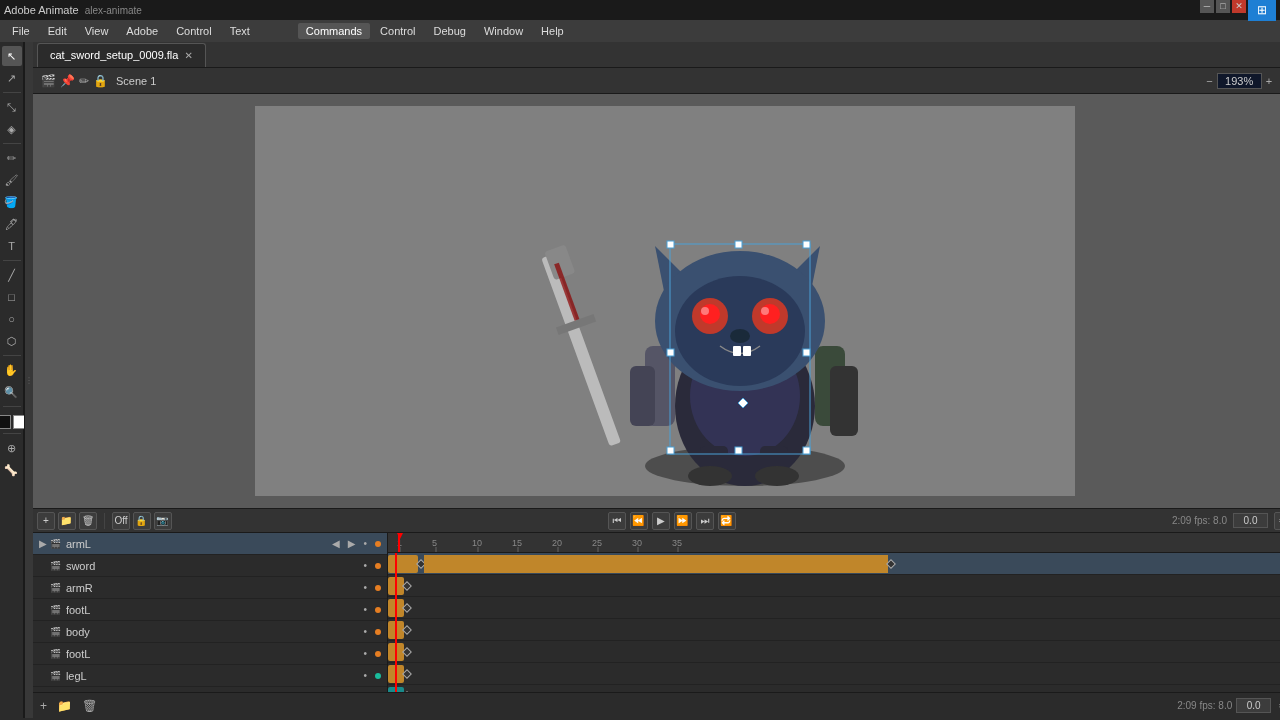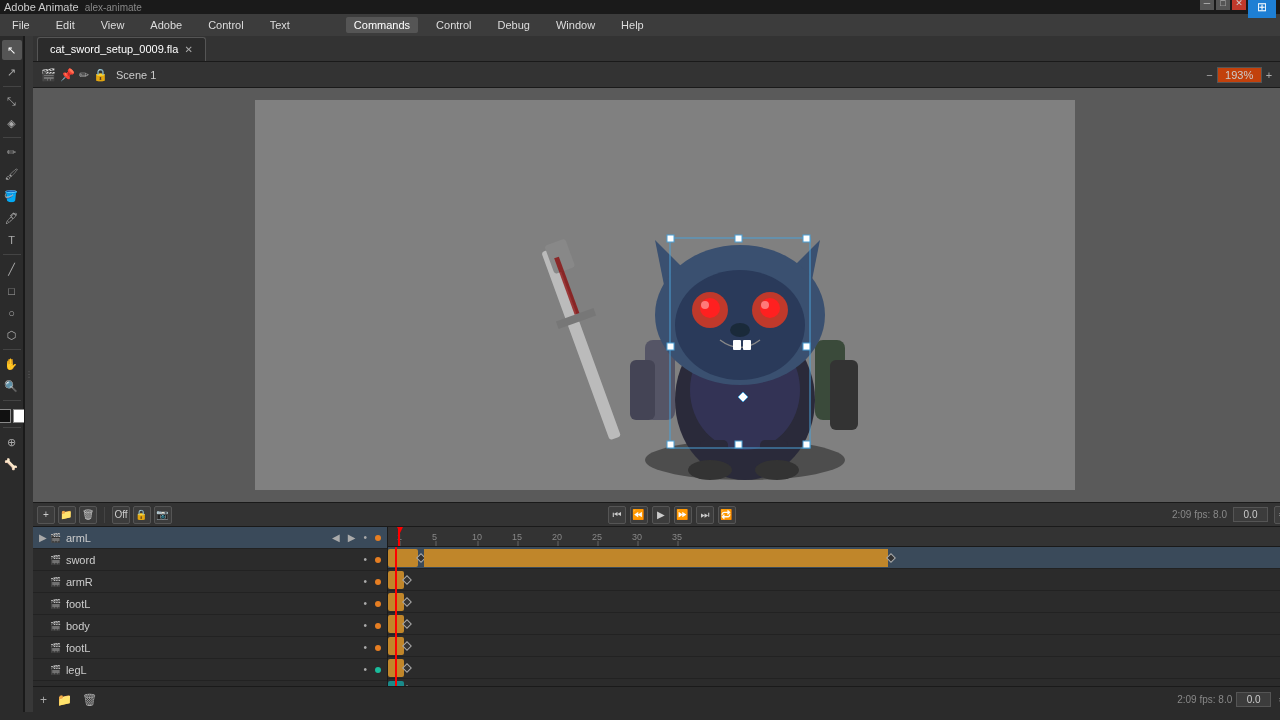--- a/index.html
+++ b/index.html
@@ -9,21 +9,21 @@
       overflow: hidden;
       background: #2b2b2b;
       font-family: 'Arial', sans-serif;
       font-size: 11px;
       color: #ccc;
       user-select: none;
     }
 
     
     .title-bar {
-      height: 14px;
+      height: 20px;
       background: #1a1a1a;
       display: flex;
       align-items: center;
       justify-content: space-between;
       padding: 0 4px;
     }
     .title-bar-left {
       display: flex;
       align-items: center;
       gap: 6px;
@@ -56,21 +56,21 @@
       font-size: 12px;
     }
 
     
     .menu-bar {
       height: 22px;
       background: #3c3c3c;
       display: flex;
       align-items: center;
       padding: 0 4px;
-      gap: 10px;
+      gap: 2px;
     }
     .menu-item {
       padding: 2px 8px;
       color: #ddd;
       font-size: 11px;
       cursor: pointer;
       border-radius: 2px;
     }
 
     
@@ -253,21 +253,21 @@
       color: #ccc;
       font-size: 11px;
     }
     .scene-spacer { flex: 1; }
     .zoom-controls {
       display: flex;
       align-items: center;
       gap: 4px;
     }
     .zoom-value {
-      background: #c2410c;
+      background: #0f172a;
       border: 1px solid #555;
       color: #ccc;
       font-size: 11px;
       padding: 1px 4px;
       width: 45px;
       text-align: center;
     }
 
     
     .stage {

